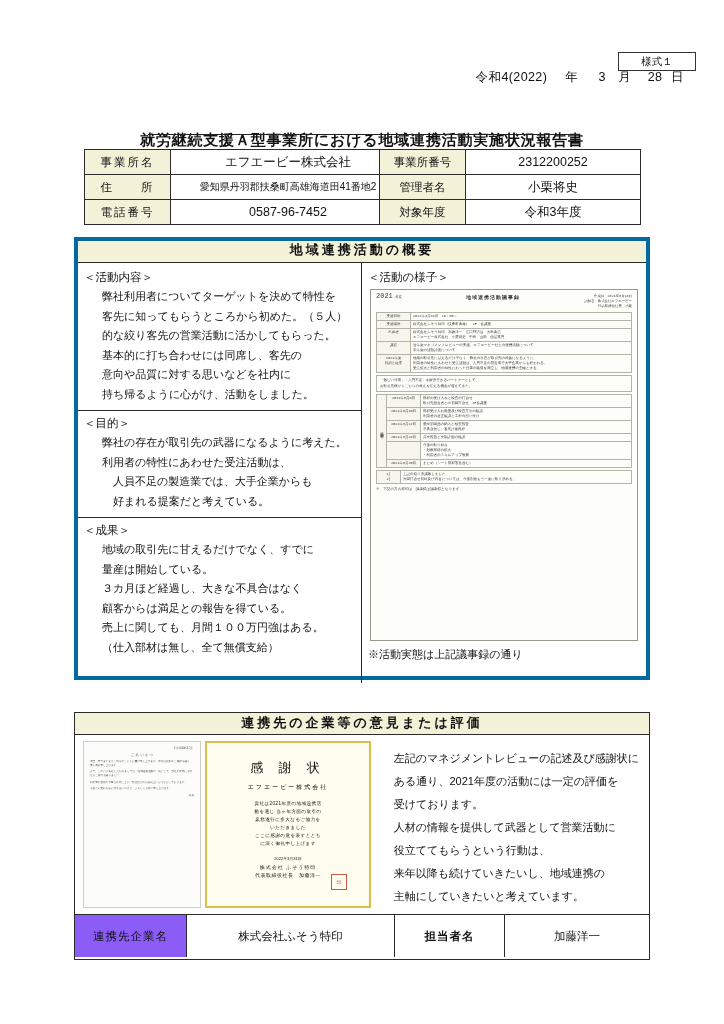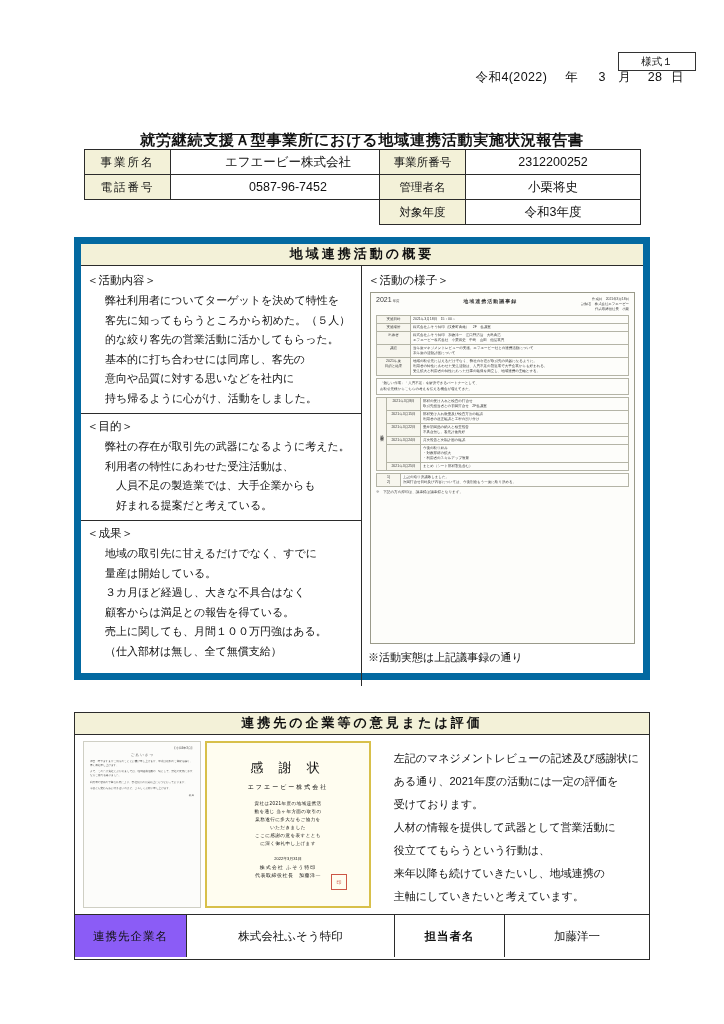--- a/index.html
+++ b/index.html
@@ -126,22 +126,23 @@
     letter-spacing: 3px;
     height: 22px;
     line-height: 20px;
   }
 
   .sec1 {
     position: absolute;
     top: 237px;
     left: 74px;
     width: 576px;
-    border: 7px solid #0369a1;
+    border: 4px solid #0369a1;
     height: 443px;
+    font-family: Liberation Mono, monospace;
   }
   .sec1 .band { border: 0; border-bottom: 1px solid #2b2b2b; }
   .sec1-body { display: flex; height: 420px; }
   .col-left {
     width: 50%;
     border-right: 1px solid #2b2b2b;
     padding: 6px 4px 4px 6px;
   }
   .col-right {
     width: 50%;
@@ -338,20 +339,24 @@
   </div>
 
   <div class="doc-title">就労継続支援Ａ型事業所における地域連携活動実施状況報告書</div>
   <div class="title-rule"></div>
 
   <table class="info info-left">
     <tbody>
         <tr>
       <td class="lbl">事業所名</td>
       <td class="val">エフエービー株式会社</td>
+    </tr>
+    <tr>
+      <td class="lbl">住　　所</td>
+      <td class="val small">愛知県丹羽郡扶桑町高雄海道田41番地2</td>
     </tr>
     <tr>
       <td class="lbl">電話番号</td>
       <td class="val">0587-96-7452</td>
     </tr>
   </tbody>
     </table>
 
   <table class="info info-right">
     <tbody>

